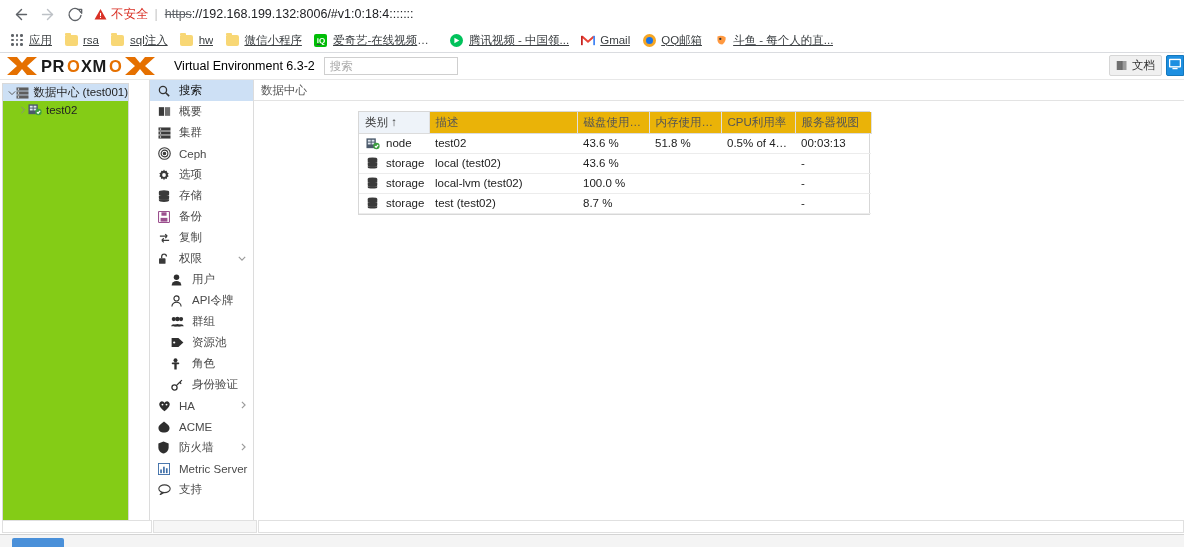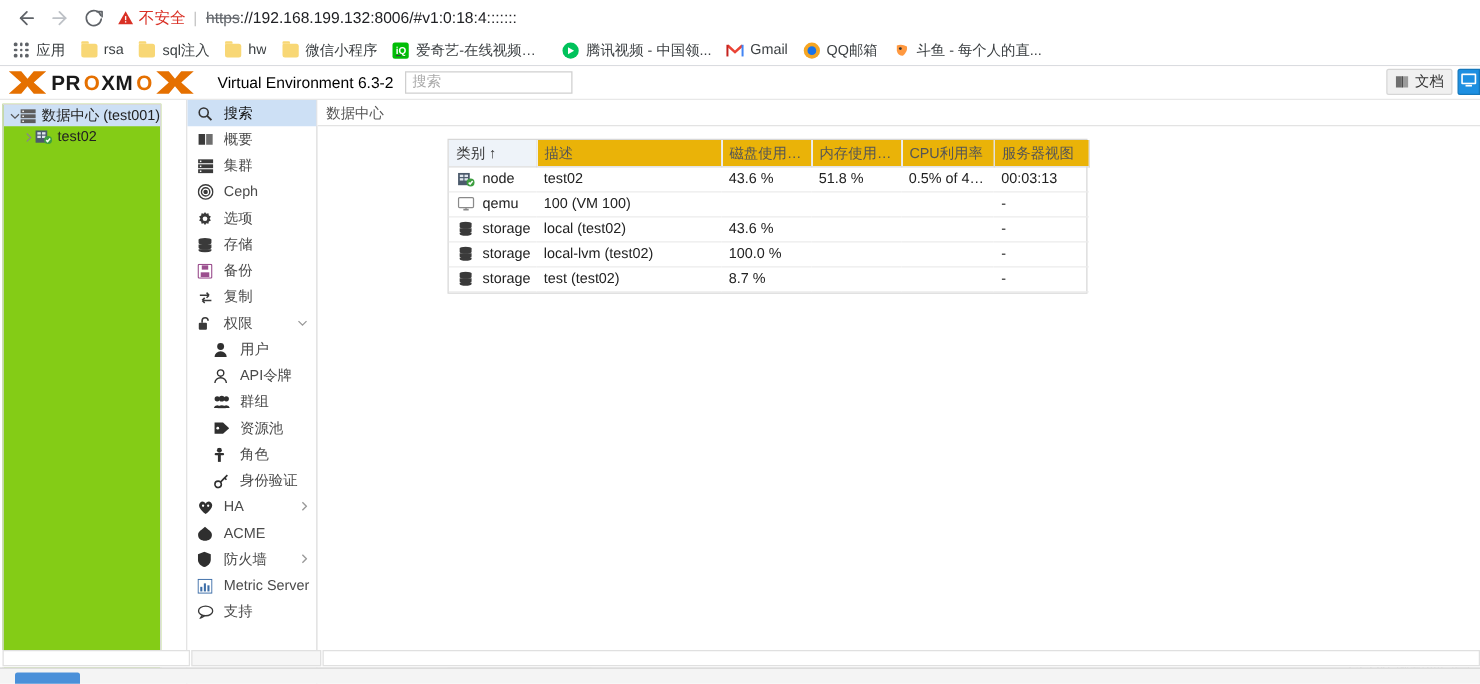--- a/index.html
+++ b/index.html
@@ -61,21 +61,21 @@
   .bm {
     display: flex; align-items: center;
     height: 22px;
     padding: 0 7px 0 4px;
     margin-right: 1px;
     font-size: 11.5px;
     color: #3c4043;
     flex: 0 0 auto;
   }
   .bm .bm-ico { width: 14px; height: 14px; margin-right: 5px; flex:0 0 auto; display:flex; align-items:center; justify-content:center;text-decoration:underline; }
-  .bm .bm-label { max-width: 105px; overflow:hidden; text-overflow: ellipsis; white-space:nowrap; }
+  .bm .bm-label { max-width: 105px; overflow:hidden; text-overflow: ellipsis; white-space:nowrap;text-decoration:underline; }
   .apps-grid { display:grid; grid-template-columns: repeat(3, 2.5px); grid-gap: 2px; }
   .apps-grid i { width:2.5px; height:2.5px; background:#5f6368; border-radius:50%; display:block;}
   .folder-ico {
     width: 13px; height: 11px;
     background: #f8d775;
     border-radius: 1px 2px 2px 2px;
     position: relative;
   }
   .folder-ico::before {
     content:''; position:absolute; top:-2px; left:0;
@@ -799,39 +799,20 @@
                   <span>node</span>
                 </span>
               </td>
               <td>test02</td>
               <td>43.6 %</td>
               <td>51.8 %</td>
               <td>0.5% of 4C...</td>
               <td>00:03:13</td>
             </tr>
 
-            <tr>
-              <td class="c-type">
-                <span class="cell-type">
-                  <span class="t-ico">
-                    <svg width="14" height="12" viewBox="0 0 15 13" fill="none" stroke="#8a8a8a" stroke-width="1.1">
-                      <rect x="0.8" y="1.2" width="13" height="8.6" rx="1"></rect>
-                        <line x1="5" y1="11.6" x2="9.6" y2="11.6" stroke-width="1.4"></line>
-                        <line x1="7.3" y1="9.8" x2="7.3" y2="11.6"></line>
-                    </svg>
-                  </span>
-                  <span>qemu</span>
-                </span>
-              </td>
-              <td>100 (VM 100)</td>
-              <td></td>
-              <td></td>
-              <td></td>
-              <td>-</td>
-            </tr>
 
             <tr>
               <td class="c-type">
                 <span class="cell-type">
                   <span class="t-ico">
                     <svg width="11" height="12" viewBox="0 0 12 13" fill="#3a3a3a">
                         <ellipse cx="6" cy="2" rx="5.2" ry="1.6"></ellipse>
                         <path d="M0.8 2 v3 a5.2 1.6 0 0 0 10.4 0 v-3 Z"></path>
                         <path d="M0.8 6 v3 a5.2 1.6 0 0 0 10.4 0 v-3 Z"></path>
                         <path d="M0.8 10 v1 a5.2 1.6 0 0 0 10.4 0 v-1 Z"></path>

